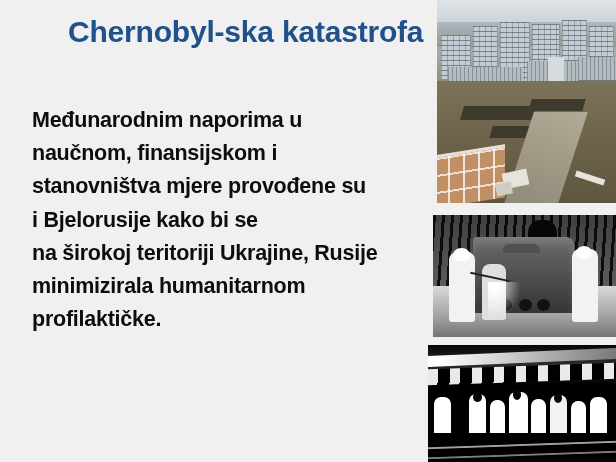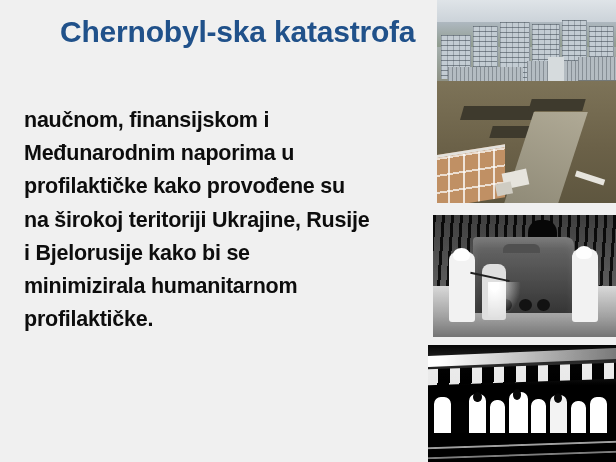--- a/index.html
+++ b/index.html
@@ -21,21 +21,21 @@
     width: 616px;
     height: 462px;
     background: #f0f0f0;
     overflow: hidden;
   }
 
   
 
   #text-column {
     position: absolute;
-    left: 0;
+    left: 8px;
     top: 0;
     width: 432px;
     height: 462px;
     padding: 0;
   }
 
   #slide-title {
     position: absolute;
     left: 60px;
     top: 10px;
@@ -287,25 +287,25 @@
 </head>
 <body>
 
 <div id="slide">
 
   <div id="text-column">
 
     <h1 id="slide-title">Chernobyl-ska katastrofa</h1>
 
     <div id="body-paragraph">
+      <span class="line">Međunarodnim naporima u</span>
       <span class="line">naučnom, finansijskom i</span>
-      <span class="line">Međunarodnim naporima u</span>
-      <span class="line">profilaktičke kako provođene su</span>
+      <span class="line">stanovništva mjere provođene su</span>
+      <span class="line">i Bjelorusije kako bi se</span>
       <span class="line">na širokoj teritoriji Ukrajine, Rusije</span>
-      <span class="line">i Bjelorusije kako bi se</span>
       <span class="line">minimizirala humanitarnom</span>
       <span class="line">profilaktičke.</span>
     </div>
 
   </div>
 
   <div id="photo-column">
 
     <div class="photo" id="photo-pripyat">
       <div class="sky"></div>

